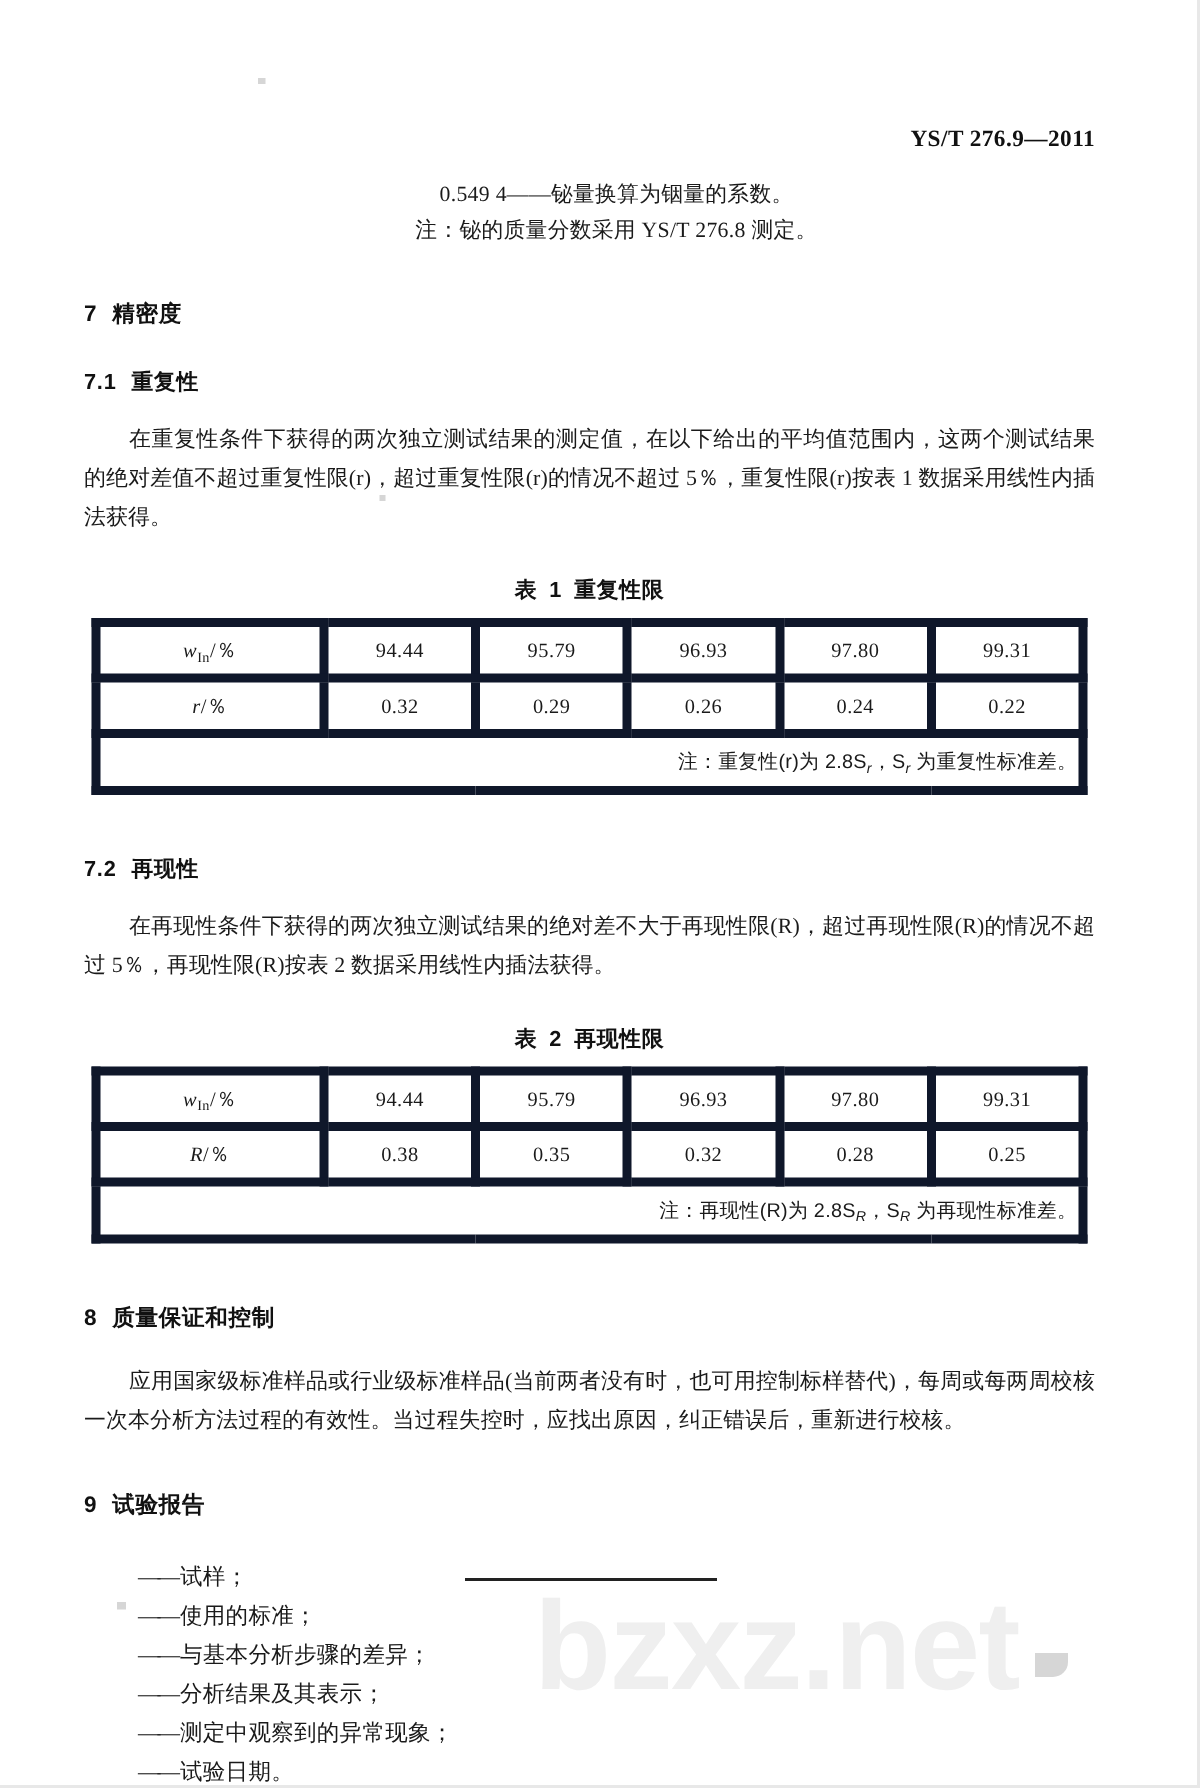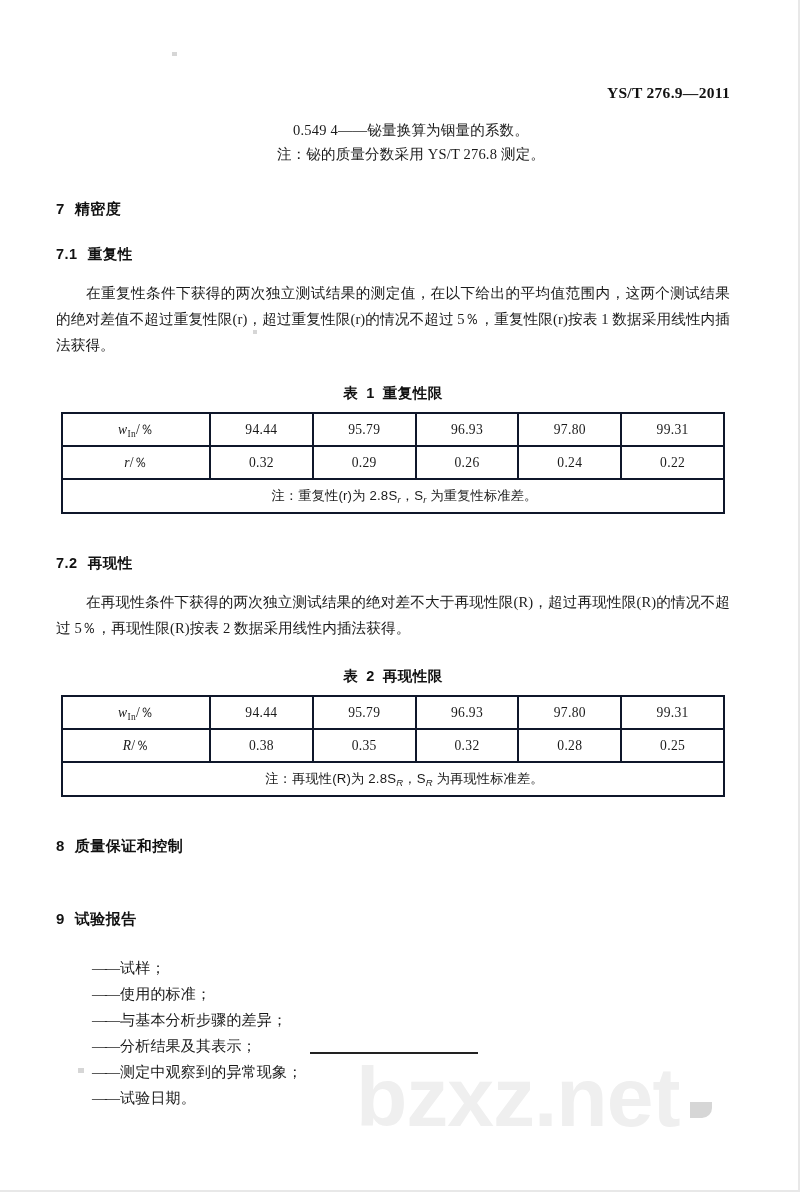--- a/index.html
+++ b/index.html
@@ -103,34 +103,34 @@
   .table-caption .cap-num { margin: 0 8px; }
 
   table.data-table {
     width: 664px;
     margin: 0 auto;
     border-collapse: collapse;
     table-layout: fixed;
     background: transparent;
   }
   table.data-table td {
-    border: 2px solid #0f172a;
+    border: 6px solid #0f172a;
     height: 29px;
     text-align: center;
     vertical-align: middle;
     font-size: 13.6px;
     font-family: "Liberation Serif", serif;
     color: #1a1a1a;
     letter-spacing: 0.3px;
   }
   table.data-table td.label-cell {
     width: 144px;
   }
   table.data-table td.note-cell {
-    text-align: center;
+    text-align: right;
     padding-left: 24px;
     height: 30px;
     font-size: 13.2px;
     font-family: "Liberation Sans", "DejaVu Sans", sans-serif;
     letter-spacing: 0.2px;
   }
   .ital { font-style: italic; }
   sub { font-size: 9.5px; vertical-align: baseline; position: relative; top: 3px; }
 
   ul.report-list {
@@ -270,20 +270,21 @@
     </table>
 
     <div class="spacer-40"></div>
 
     <h2 class="section">
       <span class="sec-num">8</span><span>质量保证和控制</span>
     </h2>
 
     <div class="spacer-20"></div>
 
+    <p class="para">应用国家级标准样品或行业级标准样品(当前两者没有时，也可用控制标样替代)，每周或每两周校核一次本分析方法过程的有效性。当过程失控时，应找出原因，纠正错误后，重新进行校核。</p>
 
     <div class="spacer-34"></div>
 
     <h2 class="section">
       <span class="sec-num">9</span><span>试验报告</span>
     </h2>
 
     <div class="spacer-26"></div>
 
     <ul class="report-list">

